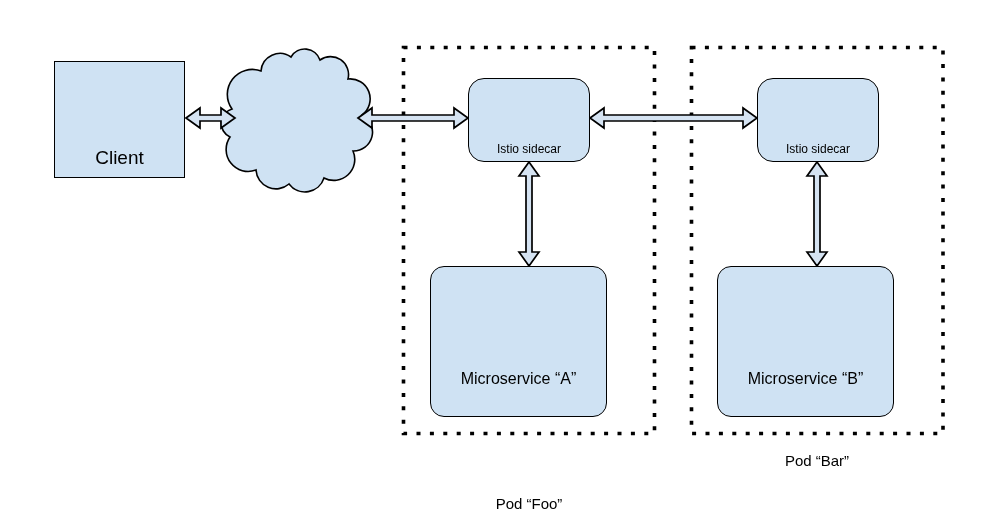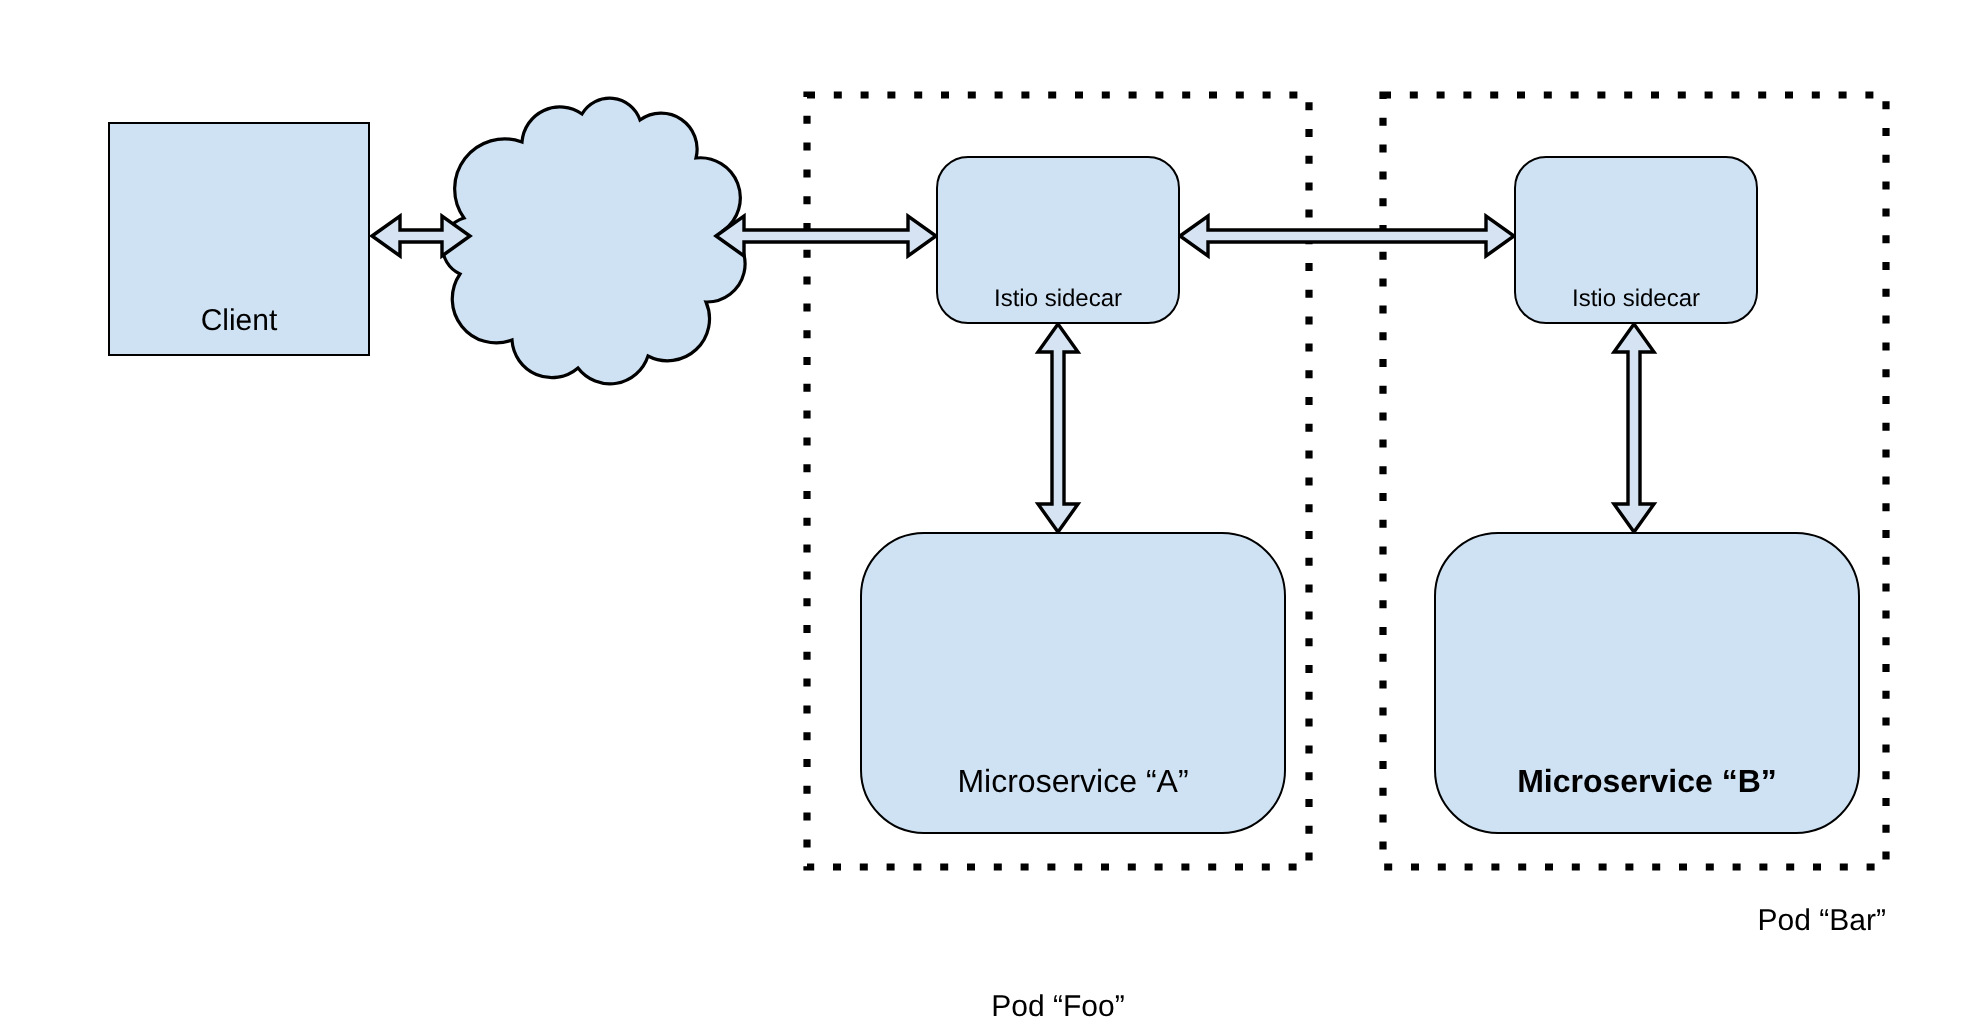--- a/index.html
+++ b/index.html
@@ -37,51 +37,51 @@
     border: 1.5px solid var(--shape-stroke);
     display: flex;
     align-items: flex-end;
     justify-content: center;
   }
   .node .label { line-height: 1.2; white-space: nowrap; }
 
   .client-box {
     left: 54px; top: 61px;
     width: 131px; height: 117px;
-    font-size: 15px;
+    font-size: 19px;
     padding-bottom: 7px;
   }
   .sidecar-box {
     width: 122px; height: 84px;
     border-radius: 16px;
     font-size: 12px;
     padding-bottom: 5px;
   }
   .sidecar-a { left: 468px; top: 78px; }
   .sidecar-b { left: 757px; top: 78px; }
 
   .micro-box {
-    width: 213px; height: 151px;
-    border-radius: 32px;
+    width: 177px; height: 151px;
+    border-radius: 14px;
     font-size: 16px;
-    padding-bottom: 15px;
+    padding-bottom: 28px;
   }
   .micro-a { left: 430px; top: 266px; }
-  .micro-b { left: 717px; top: 266px; font-weight: bold; }
+  .micro-b { left: 717px; top: 266px; }
 
   .pod-label {
     position: absolute;
     top: 452px;
     width: 252px;
     text-align: center;
     font-size: 15px;
     white-space: nowrap;
   }
   .pod-label-foo { left: 403px; margin-top: 43px; }
-  .pod-label-bar { left: 691px; text-align: right; }
+  .pod-label-bar { left: 691px; }
 </style>
 </head>
 <body>
 
 <div class="canvas">
 
   <svg class="diagram-layer" viewBox="0 0 981 513" xmlns="http://www.w3.org/2000/svg">
 
     <rect class="pod-border" x="403.5" y="47.5" width="251" height="386"></rect>
     <rect class="pod-border" x="691.5" y="47.5" width="251.5" height="386"></rect>

